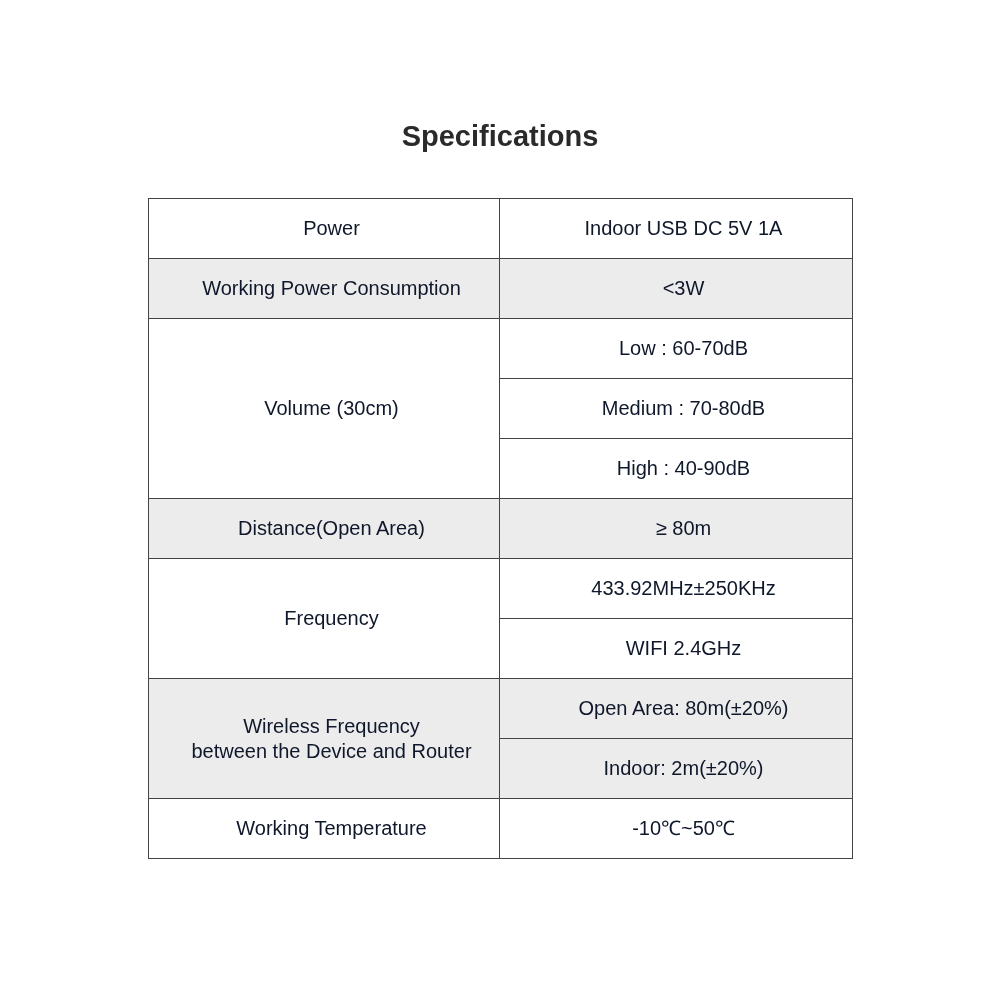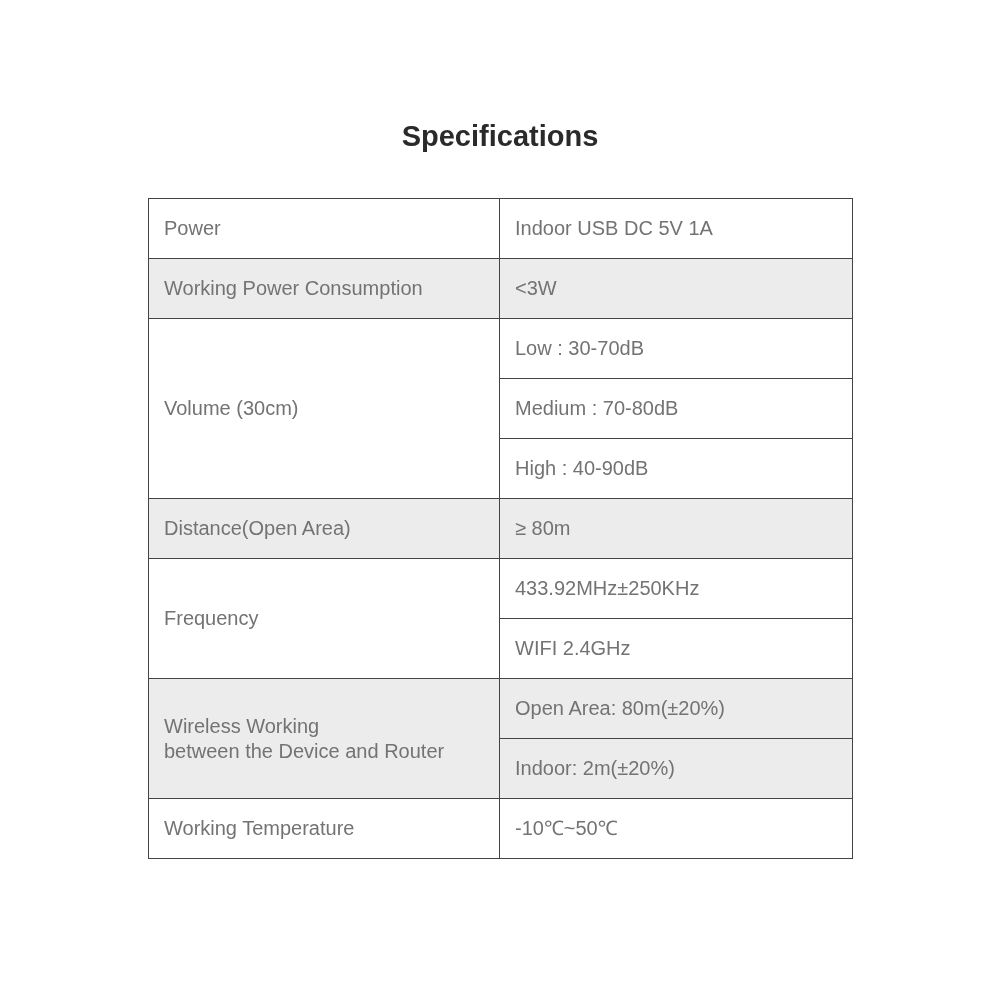--- a/index.html
+++ b/index.html
@@ -1,19 +1,19 @@
 <!DOCTYPE html>
 <html><head>
   <meta charset="utf-8">
   <style>
     html, body { margin: 0; padding: 0; background: #ffffff; }
     body { width: 1000px; height: 1000px; position: relative; font-family: "Liberation Sans", sans-serif; color: #2a2a2a; }
     .title { position: absolute; top: 120px; left: 0; width: 1000px; text-align: center; font-size: 29px; font-weight: bold; color: #2a2a2a; margin: 0; }
     table.spec { position: absolute; left: 148px; top: 198px; width: 704px; border-collapse: collapse; table-layout: fixed; }
-    table.spec td { border: 1.5px solid #444; font-size: 20px; color: #737373; padding: 0 0 0 15px; vertical-align: middle; line-height: 25px; }
+    table.spec td { border: 1.5px solid #444; font-size: 20px; color: #0f172a; padding: 0 0 0 15px; vertical-align: middle; line-height: 25px; text-align: center; }
     table.spec col.c1 { width: 351px; }
     table.spec col.c2 { width: 353px; }
     tr.h61 td { height: 59px; }
     .shade td { background: #ececec; margin-left: 23px; }
     .wrap { white-space: pre-line; }
   </style>
 </head>
 <body>
 
 <h1 class="title">Specifications</h1>
@@ -27,41 +27,41 @@
     <tr class="h61">
       <td>Power</td>
       <td>Indoor USB DC 5V 1A</td>
     </tr>
     <tr class="h61 shade">
       <td>Working Power Consumption</td>
       <td>&lt;3W</td>
     </tr>
     <tr class="h61">
       <td rowspan="3">Volume (30cm)</td>
-      <td>Low : 30-70dB</td>
+      <td>Low : 60-70dB</td>
     </tr>
     <tr class="h61">
       <td>Medium : 70-80dB</td>
     </tr>
     <tr class="h61">
       <td>High : 40-90dB</td>
     </tr>
     <tr class="h61 shade">
       <td>Distance(Open Area)</td>
       <td>≥ 80m</td>
     </tr>
     <tr class="h61">
       <td rowspan="2">Frequency</td>
       <td>433.92MHz±250KHz</td>
     </tr>
     <tr class="h61">
       <td>WIFI 2.4GHz</td>
     </tr>
     <tr class="h61 shade">
-      <td rowspan="2" class="wrap">Wireless Working
+      <td rowspan="2" class="wrap">Wireless Frequency
 between the Device and Router</td>
       <td>Open Area: 80m(±20%)</td>
     </tr>
     <tr class="h61 shade">
       <td>Indoor: 2m(±20%)</td>
     </tr>
     <tr class="h61">
       <td>Working Temperature</td>
       <td>-10℃~50℃</td>
     </tr>

